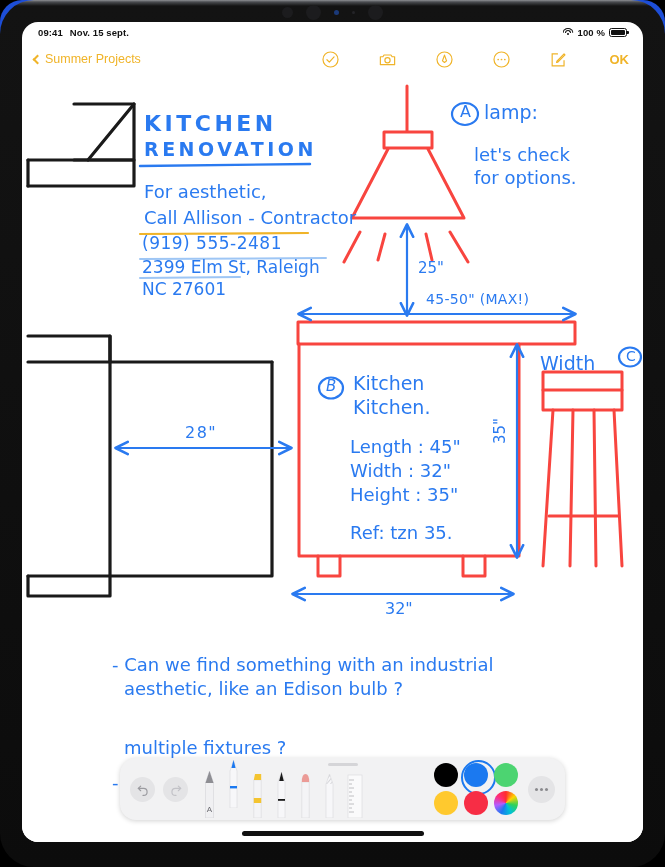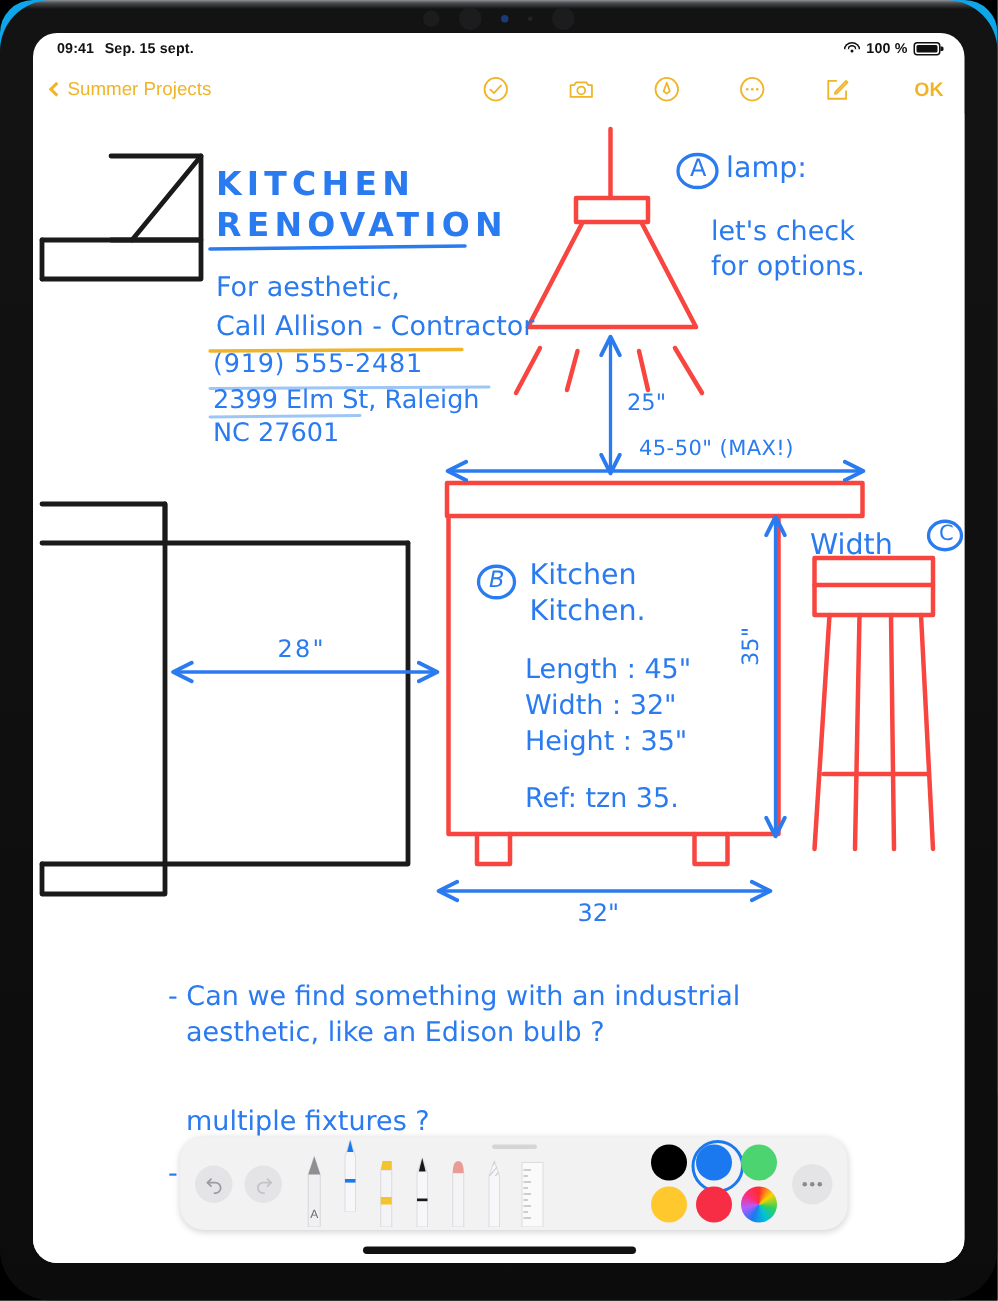--- a/index.html
+++ b/index.html
@@ -5,21 +5,21 @@
   * { box-sizing: border-box; margin: 0; padding: 0; }
   html, body {
     width: 665px; height: 867px;
     background: #000;
     font-family: "Liberation Sans", sans-serif;
     overflow: hidden;
   }
   #device {
     position: relative;
     width: 665px; height: 750px;
-    background: #0ea5e9;
+    background: #1d4ed8;
     border-radius: 22px;
   }
   #bezel {
     position: absolute;
     left: 0; top: 0; width: 665px; height: 867px;
     border-radius: 34px;
     background: linear-gradient(180deg,#8f9195 0%,#4a4c50 2px,#131313 6px,#0c0c0c 100%);
     padding: 22px 22px 26px 22px;
   }
   #cameras {
@@ -146,21 +146,21 @@
     <span class="cam c3"></span>
     <span class="cam c4"></span>
     <span class="cam c5"></span>
   </div>
 
   <div id="screen">
 
     <div id="statusbar">
       <div id="status-left">
         <span>09:41</span>
-        <span>Sep. 15 sept.</span>
+        <span>Nov. 15 sept.</span>
       </div>
       <div id="status-right">
         <span class="wifi-ico">
             <i class="a"></i>
             <i class="b"></i>
             <i class="c"></i>
           </span>
         <span>100 %</span>
         <span class="batt">
             <i></i>
@@ -285,21 +285,21 @@
 
       <svg class="layer">
         <g fill="none" stroke="#2a7af0" stroke-width="2.2">
           <ellipse cx="443" cy="38" rx="13" ry="11"></ellipse>
           <ellipse cx="309" cy="312" rx="12" ry="10.5"></ellipse>
           <ellipse cx="608" cy="281" rx="11" ry="9.5"></ellipse>
         </g>
       </svg>
 
       <div class="hand" style="left:122px; top:35px; font-size:22px; letter-spacing:3.5px; font-weight:600;">KITCHEN</div>
-      <div class="hand" style="left:122px; top:62px; font-size:22px; letter-spacing:3.5px; font-weight:600;">RENOVATION</div>
+      <div class="hand" style="left:122px; top:62px; font-size:19px; letter-spacing:3.5px; font-weight:600;">RENOVATION</div>
 
       <div class="hand" style="left:122px; top:105px; font-size:18px;">For aesthetic,</div>
       <div class="hand" style="left:122px; top:131px; font-size:18px;">Call Allison - Contractor</div>
       <div class="hand" style="left:120px; top:157px; font-size:17px; letter-spacing:.5px;">(919) 555-2481</div>
       <div class="hand" style="left:120px; top:181px; font-size:17px;">2399 Elm St, Raleigh</div>
       <div class="hand" style="left:120px; top:203px; font-size:17px;">NC 27601</div>
 
       <div class="hand" style="left:438px; top:27px; font-size:16px;">A</div>
       <div class="hand" style="left:462px; top:25px; font-size:19px;">lamp:</div>
       <div class="hand" style="left:452px; top:68px; font-size:18px;">let's check</div>

